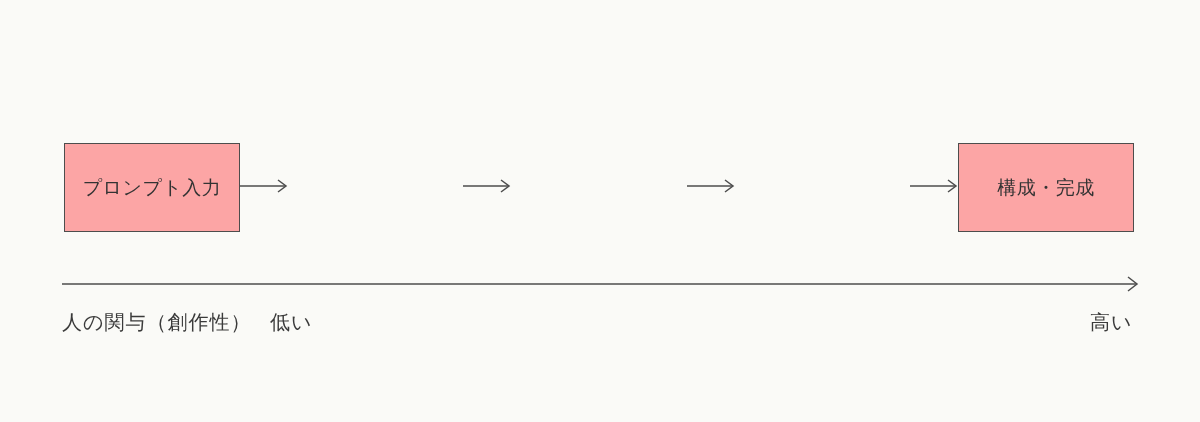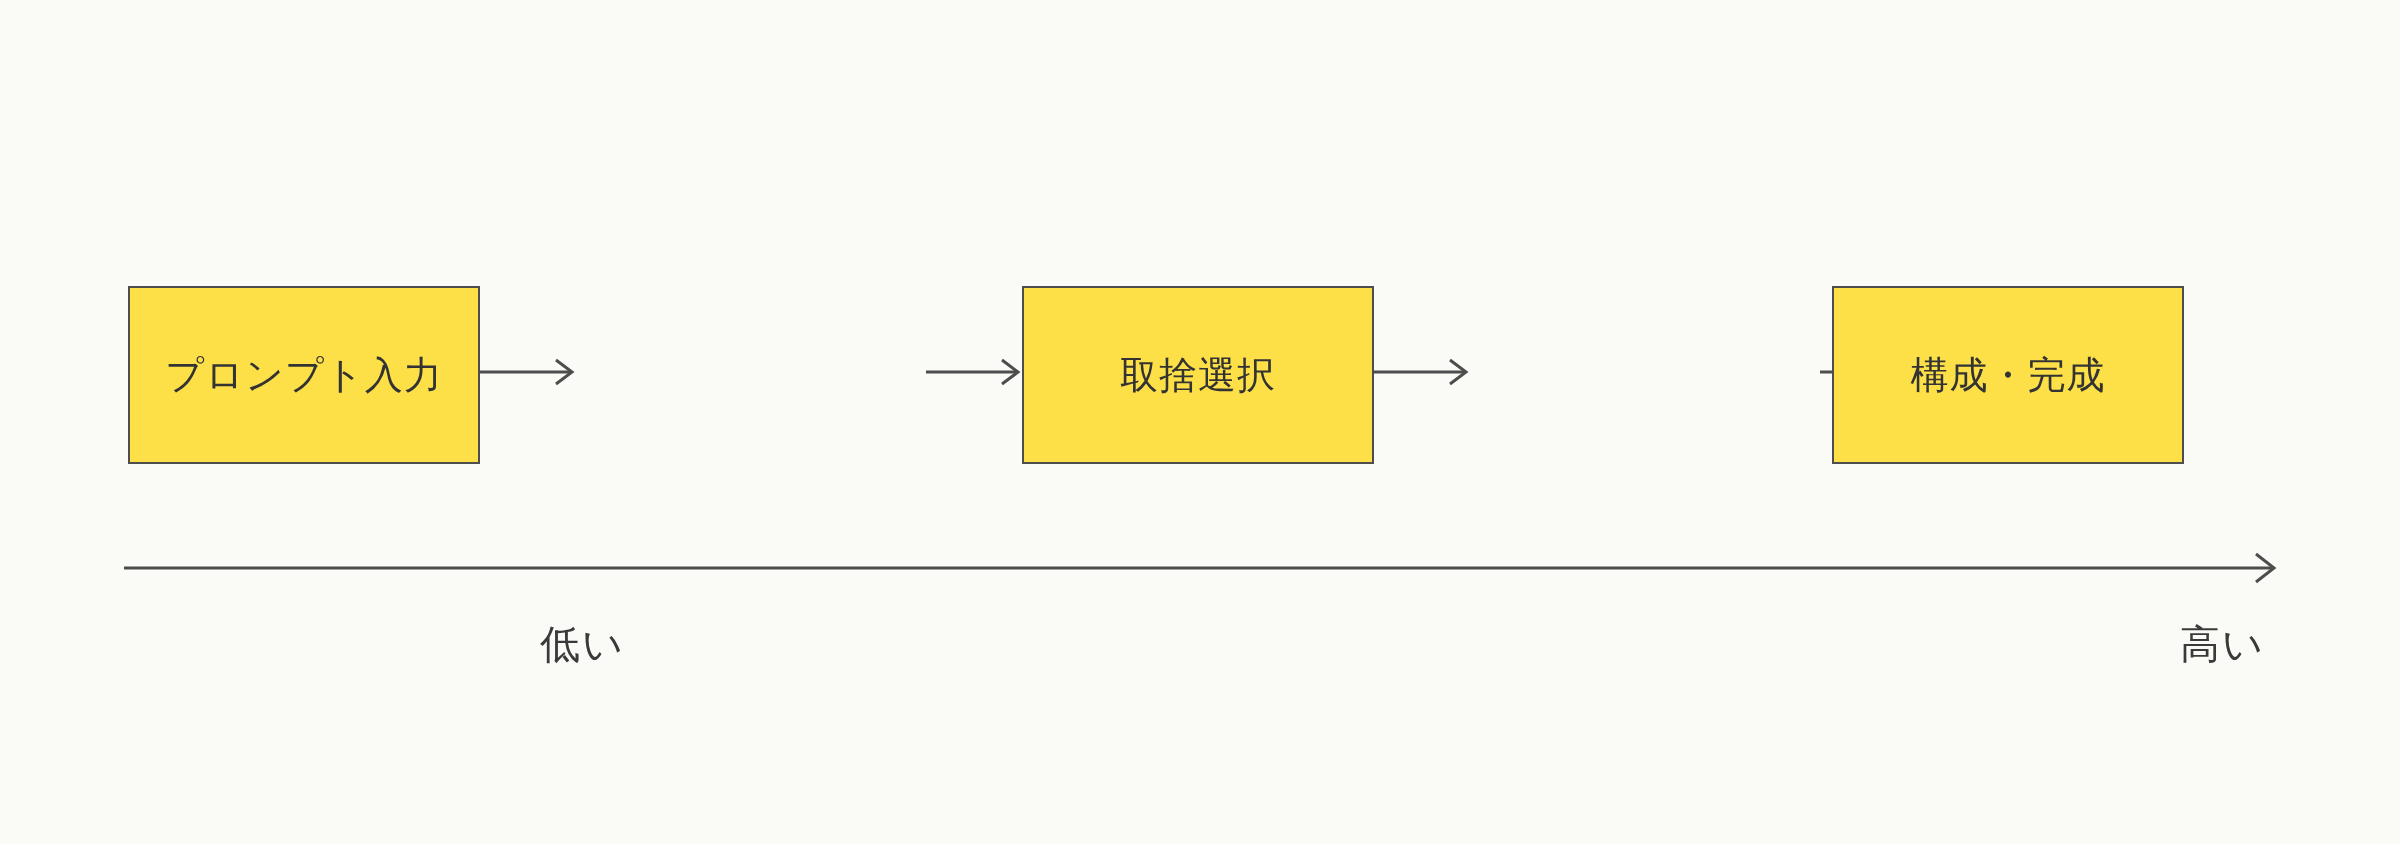--- a/index.html
+++ b/index.html
@@ -17,37 +17,37 @@
     background: #FAFAF7;
     overflow: hidden;
     color: #333333;
   }
   .flow-box {
     position: absolute;
     top: 143px;
     width: 176px;
     height: 89px;
     border: 1.5px solid #4D4D4D;
-    background: #fde047;
+    background: #fca5a5;
     box-sizing: border-box;
     display: flex;
     align-items: center;
     justify-content: center;
   }
   .flow-box .box-label {
     font-size: 19px;
     letter-spacing: 0.5px;
     color: #333333;
     white-space: nowrap;
   }
   .box-1 { left: 64px; }
   .box-2 { left: 288px; }
   .box-3 { left: 511px; }
   .box-4 { left: 735px; }
-  .box-5 { left: 916px; }
+  .box-5 { left: 958px; }
 
   .connector {
     position: absolute;
     top: 176px; 
     width: 50px;
     height: 20px;
   }
   .conn-1 { left: 239px; }
   .conn-2 { left: 462px; }
   .conn-3 { left: 686px; }
@@ -86,23 +86,20 @@
     <line x1="1" y1="10" x2="46" y2="10" stroke="#4D4D4D" stroke-width="1.5"></line>
     <polyline points="39,4 47,10 39,16" fill="none" stroke="#4D4D4D" stroke-width="1.5"></polyline>
   </svg>
 
 
   <svg class="connector conn-2" viewBox="0 0 50 20">
     <line x1="1" y1="10" x2="46" y2="10" stroke="#4D4D4D" stroke-width="1.5"></line>
     <polyline points="39,4 47,10 39,16" fill="none" stroke="#4D4D4D" stroke-width="1.5"></polyline>
   </svg>
 
-  <div class="flow-box box-3">
-    <span class="box-label">取捨選択</span>
-  </div>
 
   <svg class="connector conn-3" viewBox="0 0 50 20">
     <line x1="1" y1="10" x2="46" y2="10" stroke="#4D4D4D" stroke-width="1.5"></line>
     <polyline points="39,4 47,10 39,16" fill="none" stroke="#4D4D4D" stroke-width="1.5"></polyline>
   </svg>
 
 
   <svg class="connector conn-4" viewBox="0 0 50 20">
     <line x1="1" y1="10" x2="46" y2="10" stroke="#4D4D4D" stroke-width="1.5"></line>
     <polyline points="39,4 47,10 39,16" fill="none" stroke="#4D4D4D" stroke-width="1.5"></polyline>
@@ -110,16 +107,17 @@
 
   <div class="flow-box box-5">
     <span class="box-label">構成・完成</span>
   </div>
 
   <svg class="axis-arrow" viewBox="0 0 1082 20">
     <line x1="2" y1="10" x2="1076" y2="10" stroke="#4D4D4D" stroke-width="1.5"></line>
     <polyline points="1068,3 1077,10 1068,17" fill="none" stroke="#4D4D4D" stroke-width="1.5"></polyline>
   </svg>
 
+  <span class="axis-label axis-title">人の関与（創作性）</span>
   <span class="axis-label axis-min">低い</span>
   <span class="axis-label axis-max">高い</span>
 
 </div>
 
 </body></html>

